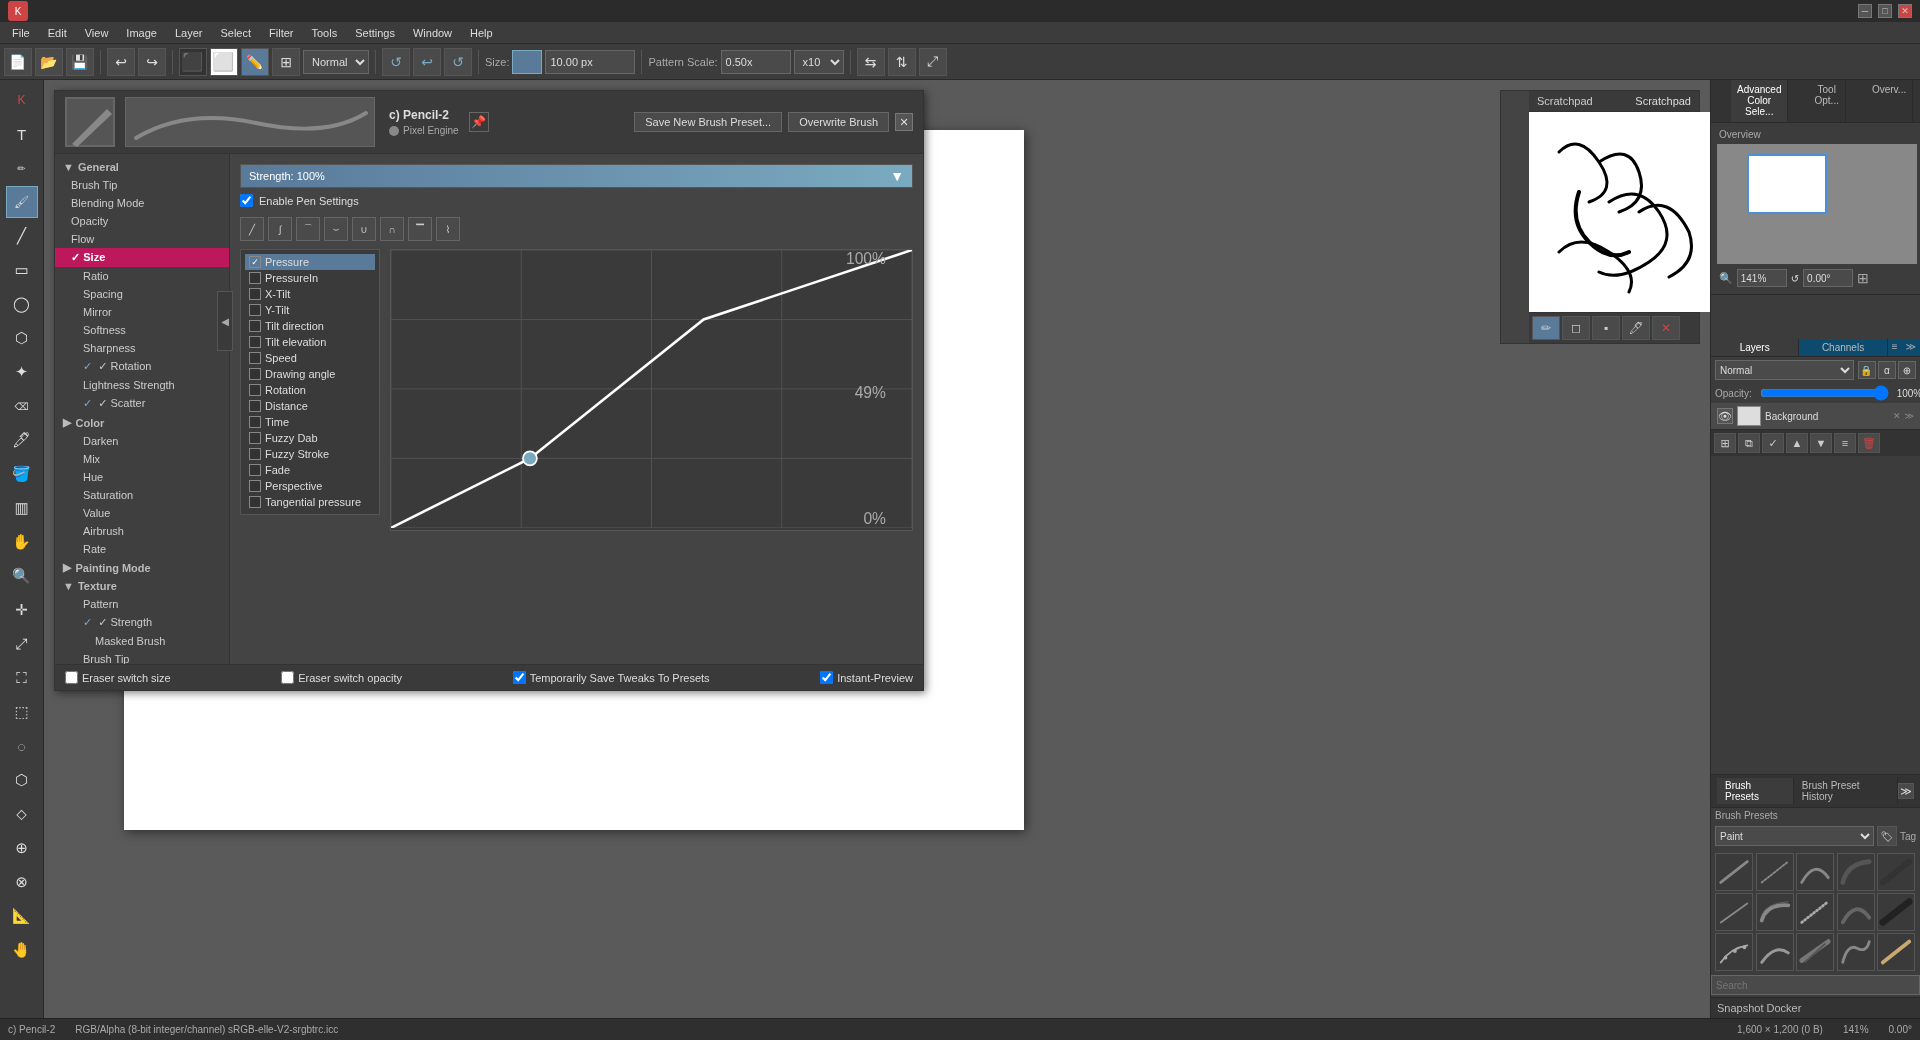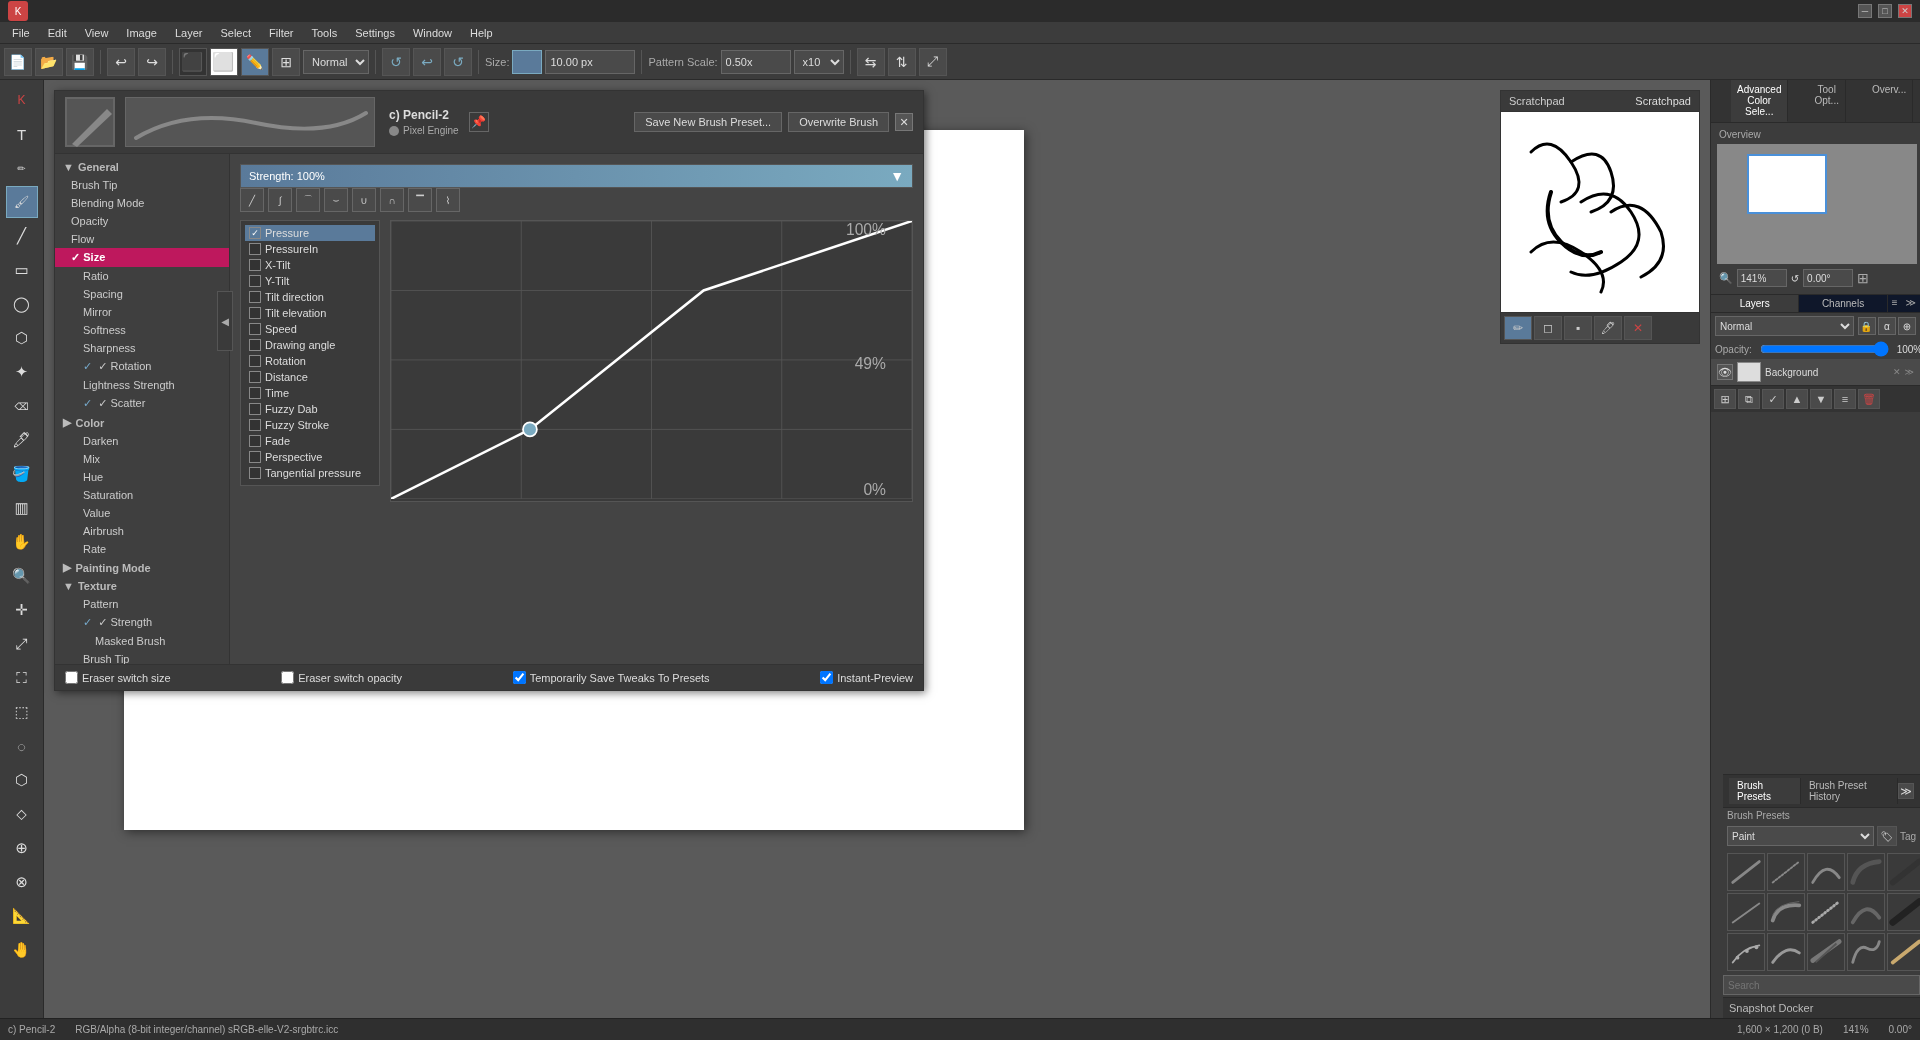--- a/index.html
+++ b/index.html
@@ -327,20 +327,21 @@
       cursor: pointer;
     }
     
     #scratchpad {
       position: absolute;
       top: 10px;
       right: 10px;
       width: 200px;
       background: #444;
       border: 1px solid #333;
+      padding-left: 28px;
     }
     #scratchpad-header {
       display: flex;
       align-items: center;
       justify-content: space-between;
       padding: 4px 8px;
       background: #3a3a3a;
       border-bottom: 1px solid #333;
     }
     #scratchpad-canvas {
@@ -428,22 +429,23 @@
     }
     
     #layers-section {
       flex: 1;
       display: flex;
       flex-direction: column;
       min-height: 0;
     }
     .layers-header {
       display: flex;
-      background: #0f172a;
+      background: #0c4a6e;
       border-bottom: 1px solid #2a2a2a;
+      margin-top: 44px;
     }
     .layers-tab {
       flex: 1;
       padding: 3px 6px;
       text-align: center;
       cursor: pointer;
       font-size: 10px;
       color: #bbb;
       border-right: 1px solid #2a2a2a;
     }
@@ -499,21 +501,20 @@
       background: #4a4a4a;
       border: 1px solid #555;
       display: flex; align-items: center; justify-content: center;
       cursor: pointer;
       font-size: 11px;
       color: #ccc;
     }
     
     #brush-presets-section {
       border-top: 1px solid #2a2a2a;
-      margin-left: 12px;
     }
     .bp-header {
       display: flex;
       align-items: center;
       justify-content: space-between;
       padding: 3px 6px;
       background: #333;
       border-bottom: 1px solid #2a2a2a;
     }
     .bp-tabs {
@@ -806,20 +807,24 @@
 
         </div>
 
         <div id="settings-panel">
 
           <div class="strength-bar">
             <span>Strength: 100%</span>
             <span style="margin-left:auto;font-size:14px;">▼</span>
           </div>
 
+          <div id="pen-settings-header" style="margin-top:6px;">
+            <input type="checkbox" checked="" style="">
+            <label>Enable Pen Settings</label>
+          </div>
 
           <div class="sensor-icons">
             <div class="sensor-icon-btn">╱</div>
             <div class="sensor-icon-btn">∫</div>
             <div class="sensor-icon-btn">⌒</div>
             <div class="sensor-icon-btn">⌣</div>
             <div class="sensor-icon-btn">∪</div>
             <div class="sensor-icon-btn">∩</div>
             <div class="sensor-icon-btn">▔</div>
             <div class="sensor-icon-btn">⌇</div>

